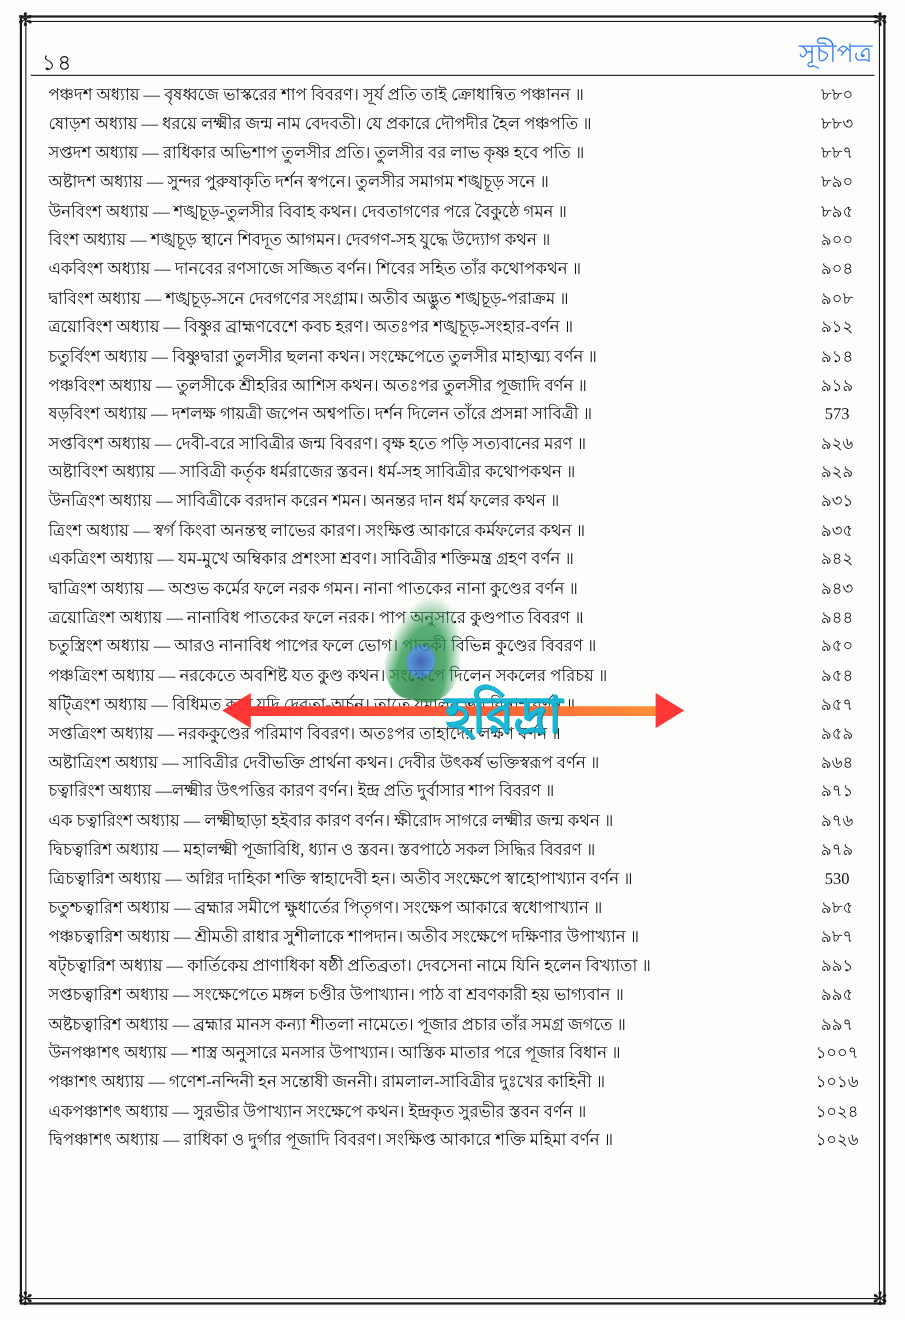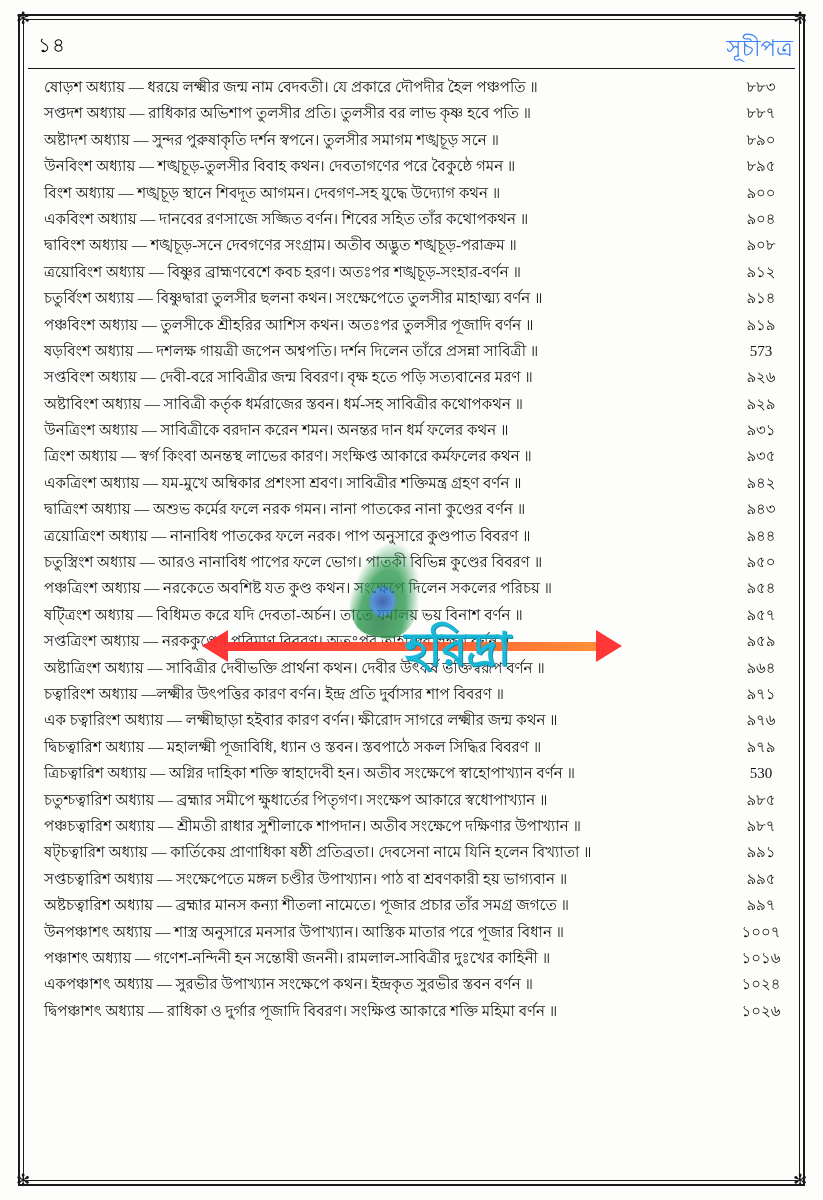--- a/index.html
+++ b/index.html
@@ -49,21 +49,21 @@
   .header {
     position: absolute;
     left: 30px;
     right: 30px;
     top: 30px;
     height: 36px;
   }
   .page-number {
     position: absolute;
     left: 8px;
-    top: 0;
+    top: 12px;
     font-size: 20px;
     color: #111;
     letter-spacing: 1px;
   }
   .page-title {
     position: absolute;
     left: 0;
     right: 0;
     top: 0;
     text-align: right;
@@ -197,20 +197,24 @@
   <div class="corner br">✻</div>
 
   <div class="header">
     <div class="page-number">১৪</div>
     <div class="page-title">সূচীপত্র</div>
   </div>
   <div class="rule"></div>
 
   <div class="toc" id="toc-list">
       <div class="toc-row">
+        <div class="toc-text">পঞ্চদশ অধ্যায় — বৃষধ্বজে ভাস্করের শাপ বিবরণ। সূর্য প্রতি তাই ক্রোধান্বিত পঞ্চানন ॥</div>
+        <div class="toc-page">৮৮০</div>
+      </div>
+      <div class="toc-row">
         <div class="toc-text">ষোড়শ অধ্যায় — ধরয়ে লক্ষ্মীর জন্ম নাম বেদবতী। যে প্রকারে দৌপদীর হৈল পঞ্চপতি ॥</div>
         <div class="toc-page">৮৮৩</div>
       </div>
       <div class="toc-row">
         <div class="toc-text">সপ্তদশ অধ্যায় — রাধিকার অভিশাপ তুলসীর প্রতি। তুলসীর বর লাভ কৃষ্ণ হবে পতি ॥</div>
         <div class="toc-page">৮৮৭</div>
       </div>
       <div class="toc-row">
         <div class="toc-text">অষ্টাদশ অধ্যায় — সুন্দর পুরুষাকৃতি দর্শন স্বপনে। তুলসীর সমাগম শঙ্খচূড় সনে ॥</div>
         <div class="toc-page">৮৯০</div>

